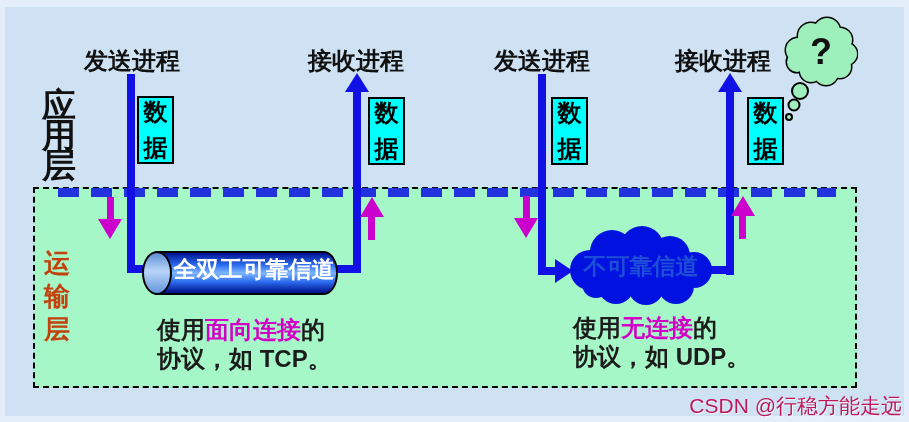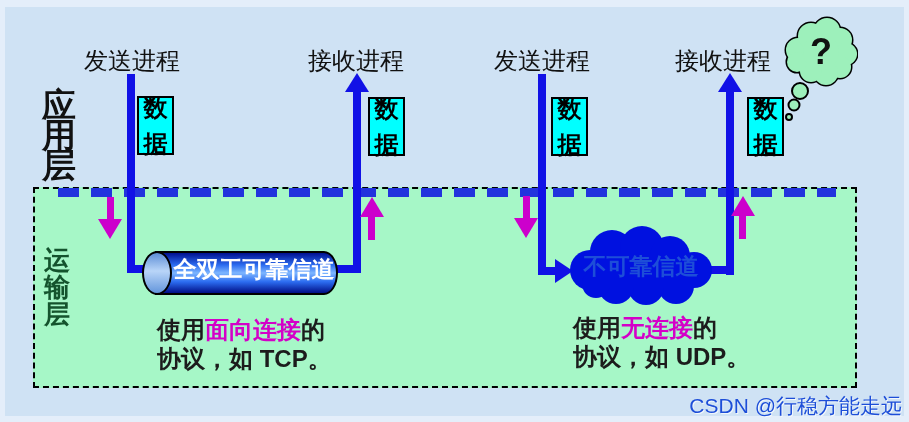--- a/index.html
+++ b/index.html
@@ -18,27 +18,27 @@
     background:#a6f7c7;border:2px dashed #000;box-sizing:border-box;}
 
   
   .layer-dash{position:absolute;left:58px;top:188px;width:778px;height:9px;
     background:repeating-linear-gradient(90deg,#2233dd 0 21px,transparent 21px 33px);}
 
   
   .layer-label{position:absolute;width:30px;font-weight:bold;word-break:break-all;
     text-align:center;}
   .layer-app{left:42px;top:90px;font-size:34px;line-height:30px;color:#111;}
-  .layer-trans{left:42px;top:247px;font-size:26px;line-height:27px;color:#14532d;}
-
-  
-  .proc-label{position:absolute;top:45px;font-size:24px;font-weight:normal;color:#111;white-space:nowrap;}
-
-  
-  .data-box{position:absolute;width:37px;height:59px;background:#00ffff;border:2px solid #000;
+  .layer-trans{left:42px;top:247px;font-size:26px;line-height:33px;color:#c2410c;}
+
+  
+  .proc-label{position:absolute;top:45px;font-size:24px;font-weight:bold;color:#111;white-space:nowrap;}
+
+  
+  .data-box{position:absolute;width:37px;height:68px;background:#00ffff;border:2px solid #000;
     box-sizing:border-box;display:flex;align-items:center;justify-content:center;}
   .data-box .txt{width:26px;font-size:24px;font-weight:bold;line-height:36px;text-align:center;
     word-break:break-all;color:#000;}
 
   
   .bl{position:absolute;background:#1111e6;}
   .tri{position:absolute;width:0;height:0;}
   .tri.up-blue{border-left:12px solid transparent;border-right:12px solid transparent;border-bottom:19px solid #1111e6;}
   .tri.right-blue{border-top:12px solid transparent;border-bottom:12px solid transparent;border-left:18px solid #1111e6;}
   .tri.down-mag{border-left:12px solid transparent;border-right:12px solid transparent;border-top:20px solid #cc00cc;}
@@ -65,21 +65,21 @@
   
   .desc{position:absolute;font-size:24px;font-weight:bold;line-height:29px;color:#1c1c1c;white-space:nowrap;}
   .desc .hl{color:#d400c8;}
   .desc-tcp{left:157px;top:315px;}
   .desc-udp{left:573px;top:313px;}
 
   
   .thought{position:absolute;left:778px;top:14px;width:80px;height:114px;}
 
   
-  .watermark{position:absolute;right:7px;top:392px;font-size:21px;color:#1d4ed8;
+  .watermark{position:absolute;right:7px;top:392px;font-size:21px;color:#be185d;
     text-shadow:1px 1px 0 rgba(255,255,255,0.75);white-space:nowrap;}
 </style>
 </head>
 <body>
 
 <div id="canvas">
 
   <div class="transport-box"></div>
 
   <div class="edge top"></div>

